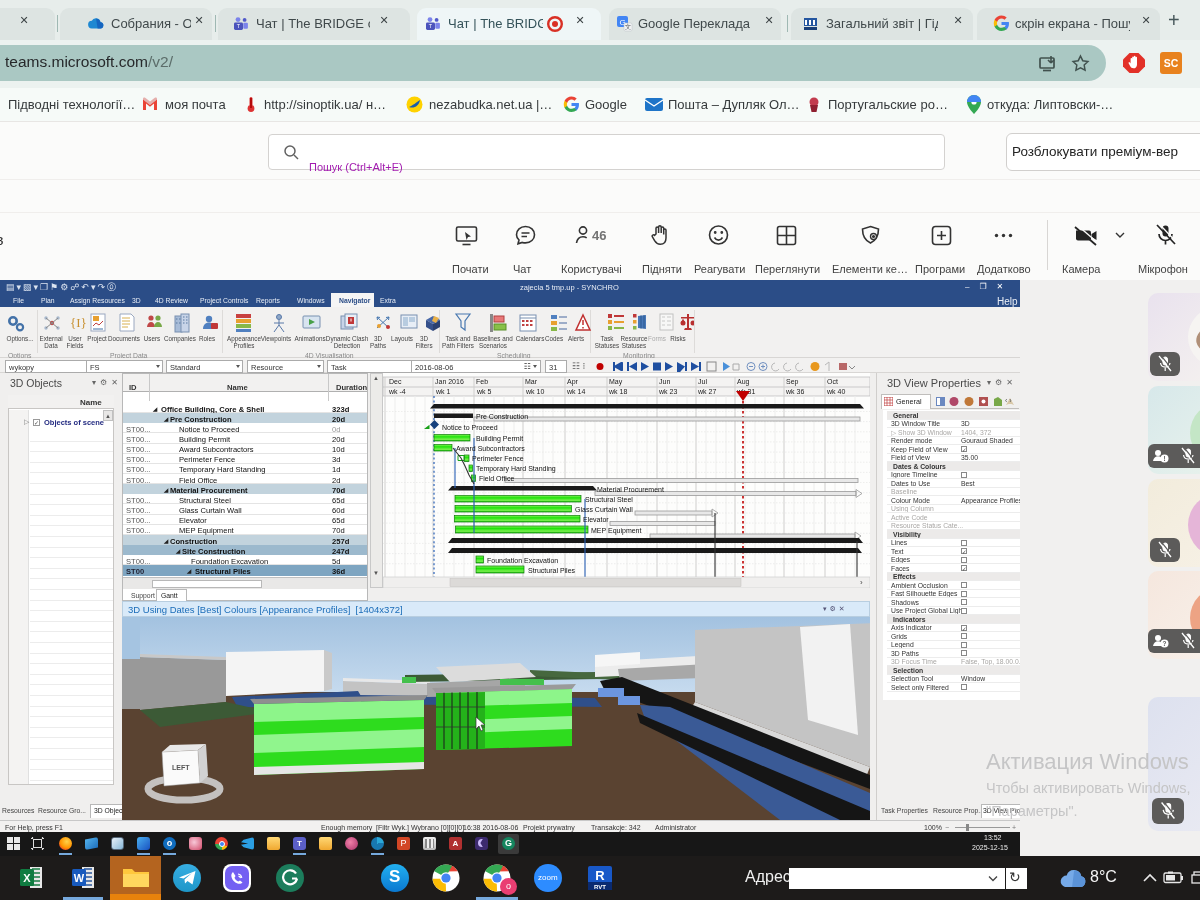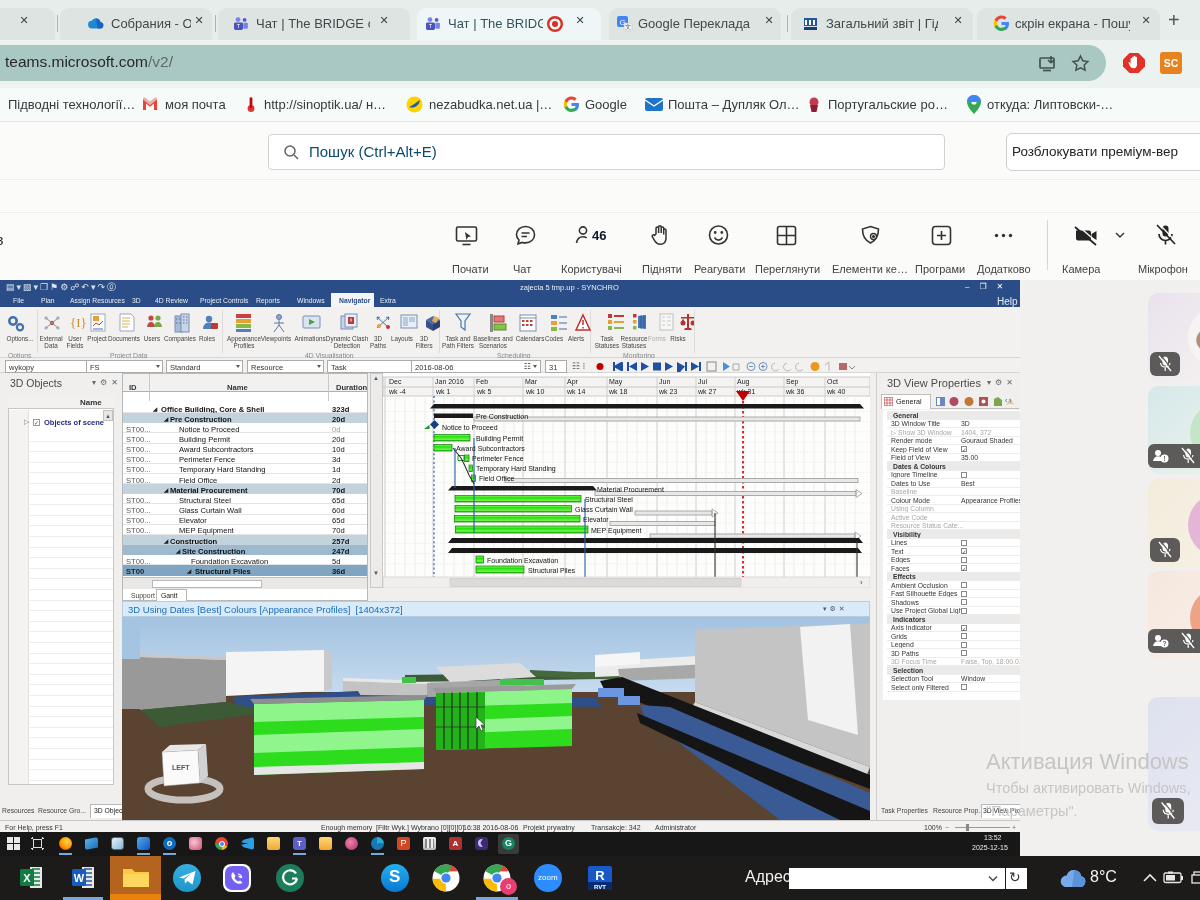--- a/index.html
+++ b/index.html
@@ -145,21 +145,21 @@
 
 <div class="ab" id="teamstop" style="left:0;top:121px;width:1200px;height:159px;background:#fbfbfa;border-top:1px solid #e8e6e4">
       <div class="ab" style="left:0;top:57px;width:1200px;height:1px;background:#f0eeec"></div>
       <div class="ab" style="left:0;top:90px;width:1200px;height:1px;background:#f0eeec"></div>
 
   <div class="ab" style="left:268px;top:12px;width:677px;height:36px;background:#fff;border:1px solid #d4d2d0;border-radius:4px"></div>
   <svg class="ab" style="left:283px;top:22px" width="17" height="17" viewBox="0 0 17 17" fill="none" stroke="#616161" stroke-width="1.5">
         <circle cx="7" cy="7" r="5"></circle>
         <path d="M11 11l4 4"></path>
       </svg>
-  <div class="tx" style="left:309px;top:21px;font-size:15px;color:#0c4a6e">Пошук (Ctrl+Alt+E)</div>
+  <div class="tx" style="left:309px;top:39px;font-size:11px;color:#a21caf">Пошук (Ctrl+Alt+E)</div>
   <div class="ab" style="left:1006px;top:11px;width:220px;height:38px;background:#fff;border:1px solid #d1cfcd;border-radius:6px"></div>
   <div class="tx" style="left:1012px;top:22px;font-size:13.5px;color:#242424">Розблокувати преміум-вер</div>
 
 
   <style>.tlb{position:absolute;top:141px;font-size:11px;color:#424242;white-space:nowrap}
   .tic{position:absolute;top:100px}</style>
   <div class="tx" style="left:-4px;top:110px;font-size:14px;color:#242424">в</div>
   <svg class="tic" style="left:453px" width="27" height="27" viewBox="0 0 27 27" fill="none" stroke="#333" stroke-width="1.6">
         <rect x="3.5" y="5" width="20" height="14" rx="1.5"></rect>
         <path d="M9.5 22.5h8"></path>
@@ -168,21 +168,21 @@
   <div class="tlb" style="left:452px">Почати</div>
   <svg class="tic" style="left:512px" width="27" height="27" viewBox="0 0 27 27" fill="none" stroke="#333" stroke-width="1.6">
         <path d="M13.5 4.5c5.2 0 9 3.6 9 8.2s-3.8 8.2-9 8.2c-1.1 0-2.2-.2-3.2-.5l-4.3 1.4 1-3.8c-1.5-1.4-2.5-3.3-2.5-5.3 0-4.6 3.8-8.2 9-8.2z"></path>
         <path d="M9.5 11h8M9.5 14.5h5.5" stroke-width="1.4"></path>
       </svg>
   <div class="tlb" style="left:513px">Чат</div>
   <svg class="tic" style="left:572px" width="27" height="27" viewBox="0 0 27 27" fill="none" stroke="#333" stroke-width="1.6">
         <circle cx="11" cy="8.5" r="3.6"></circle>
         <path d="M4.5 21c.6-4 3.2-6.3 6.5-6.3 1.4 0 2.7.4 3.7 1.1"></path>
       </svg>
-  <div class="tx" style="left:592px;top:106px;font-size:13px;font-weight:bold;color:#0f172a">46</div>
+  <div class="tx" style="left:592px;top:106px;font-size:13px;font-weight:bold;color:#737373">46</div>
   <div class="tlb" style="left:561px">Користувачі</div>
   <svg class="tic" style="left:646px" width="27" height="27" viewBox="0 0 27 27" fill="none" stroke="#333" stroke-width="1.5">
         <path d="M10 12V6.2c0-1.6 2.6-1.6 2.6 0V11 5c0-1.6 2.6-1.6 2.6 0v6-5c0-1.5 2.5-1.5 2.5 0v6.5-4.5c0-1.4 2.3-1.4 2.3 0v8c0 3.8-2.2 6.3-5.8 6.3-2.9 0-4.2-1.3-5.6-3.6l-2.3-4c-.8-1.4 1.3-2.6 2.3-1.3z"></path>
       </svg>
   <div class="tlb" style="left:642px">Підняти</div>
   <svg class="tic" style="left:705px" width="27" height="27" viewBox="0 0 27 27" fill="none" stroke="#333" stroke-width="1.6">
         <circle cx="13.5" cy="13" r="9"></circle>
         <circle cx="10.2" cy="10.5" r=".6" fill="#333"></circle>
         <circle cx="16.8" cy="10.5" r=".6" fill="#333"></circle>
         <path d="M9.5 15.5c1 1.7 2.4 2.6 4 2.6s3-.9 4-2.6"></path>

